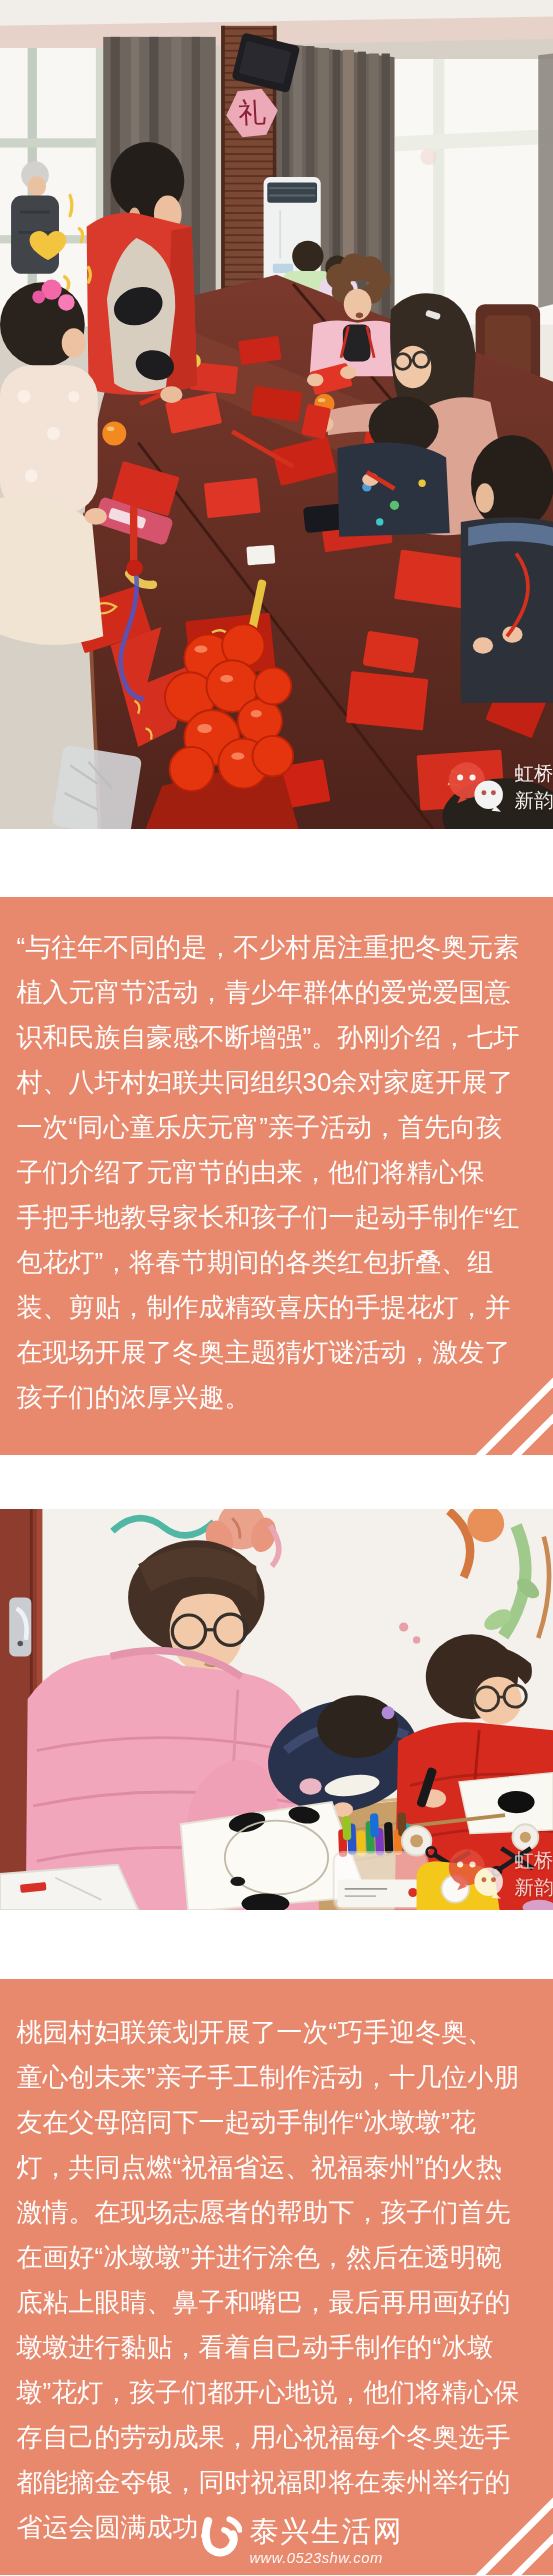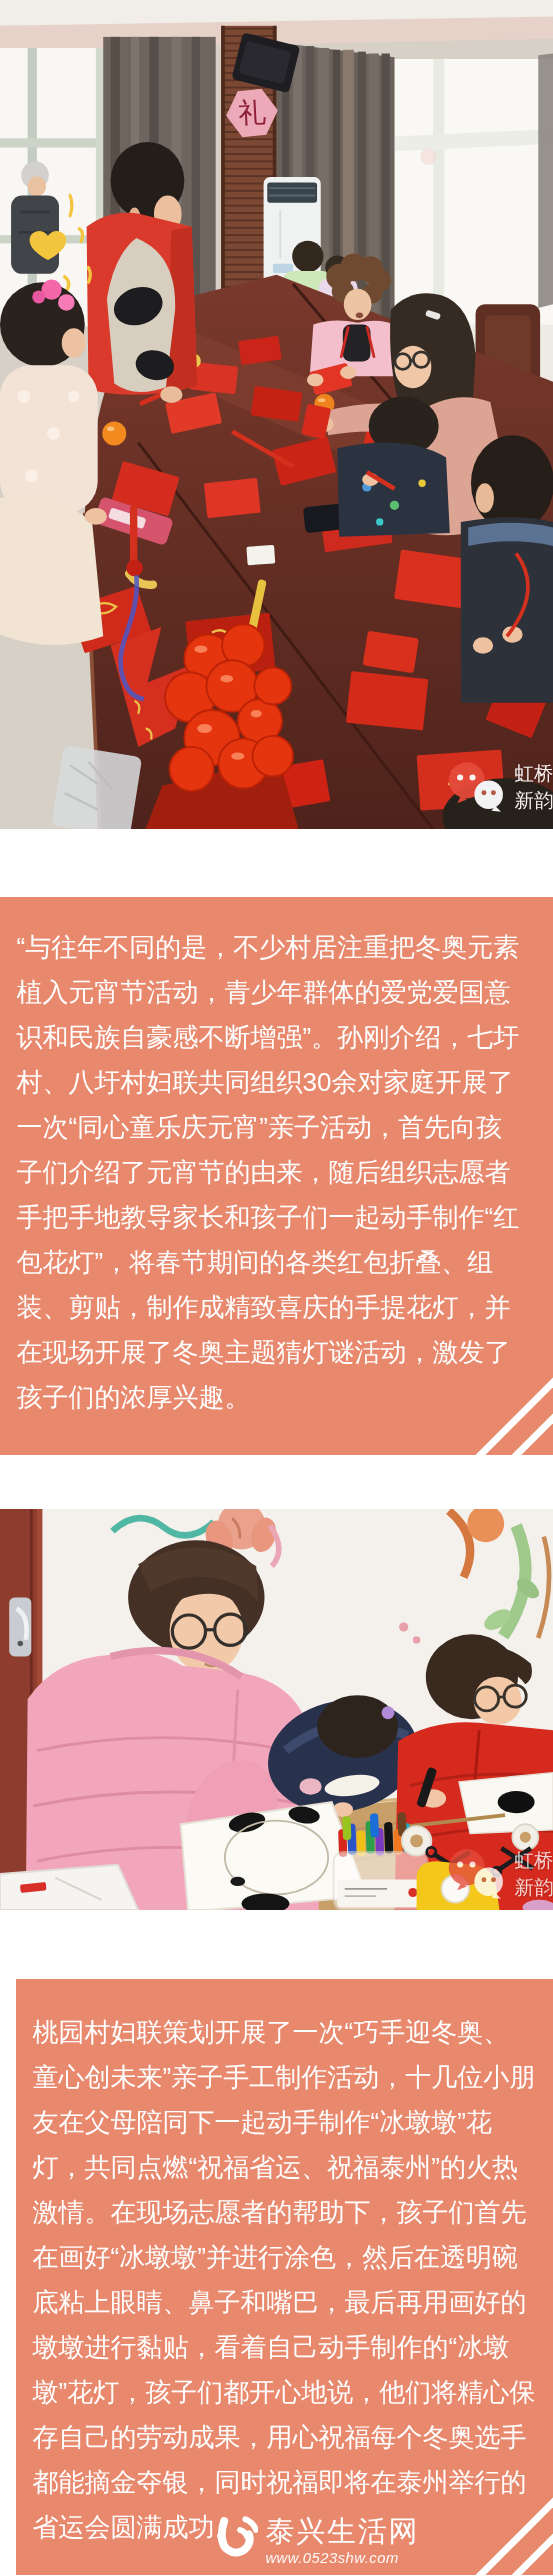--- a/index.html
+++ b/index.html
@@ -4,21 +4,21 @@
 <style>
   html,body{margin:0;padding:0;background:#fff;}
   body{font-family:"Liberation Sans","DejaVu Sans",sans-serif;}
   .page{width:553px;position:relative;background:#fff;}
   .photo{position:relative;overflow:hidden;background:#ded8d0;}
   .photo svg{display:block;width:100%;height:100%;}
   .photo1{height:829px;}
   .photo2{height:401px;margin-top:54px;}
   .text-block{position:relative;overflow:hidden;background:#E8896E;color:#fff;}
   .block1{height:558px;margin-top:68px;}
-  .block2{height:596px;margin-top:69px;margin-left:16px;}
+  .block2{height:596px;margin-top:69px;}
   .text-block p{margin:0;padding:28px 16.6px 0 16.6px;font-size:26px;line-height:45px;
     white-space:pre-line;letter-spacing:0;}
   .block2 p{padding-top:31px;}
   .stripe{position:absolute;width:148px;height:7.4px;background:#fff;transform:rotate(-45deg);}
   .s1{right:-44px;bottom:39px;}
   .s2{right:-61px;bottom:20px;}
   .watermark{position:absolute;right:-5.5px;display:flex;align-items:center;gap:5.5px;
     color:#fff;font-size:19.4px;text-shadow:0 0.9px 2.8px rgba(60,20,10,.35);}
   .photo1 .watermark{bottom:14.8px;opacity:.95;}
   .photo2 .watermark{bottom:9.2px;opacity:.8;}
@@ -324,21 +324,21 @@
       <span>虹桥新韵</span>
     </div>
   </section>
 
   <section class="text-block block1">
     <p>“与往年不同的是，不少村居注重把冬奥元素
 植入元宵节活动，青少年群体的爱党爱国意
 识和民族自豪感不断增强”。孙刚介绍，七圩
 村、八圩村妇联共同组织30余对家庭开展了
 一次“同心童乐庆元宵”亲子活动，首先向孩
-子们介绍了元宵节的由来，随后组织志愿者
+子们介绍了元宵节的由来，他们将精心保
 手把手地教导家长和孩子们一起动手制作“红
 包花灯”，将春节期间的各类红包折叠、组
 装、剪贴，制作成精致喜庆的手提花灯，并
 在现场开展了冬奥主题猜灯谜活动，激发了
 孩子们的浓厚兴趣。</p>
     <div class="stripe s1"></div>
     <div class="stripe s2"></div>
   </section>
 
   <section class="photo photo2">

